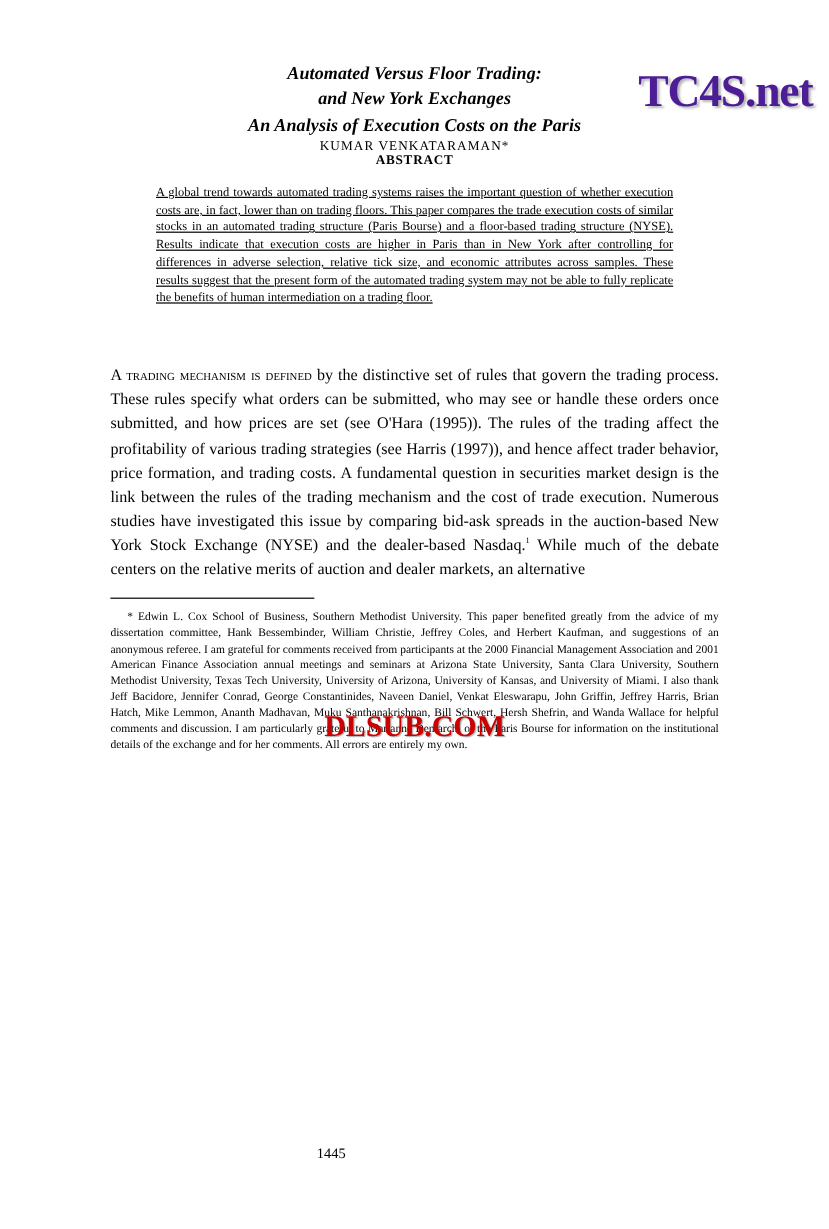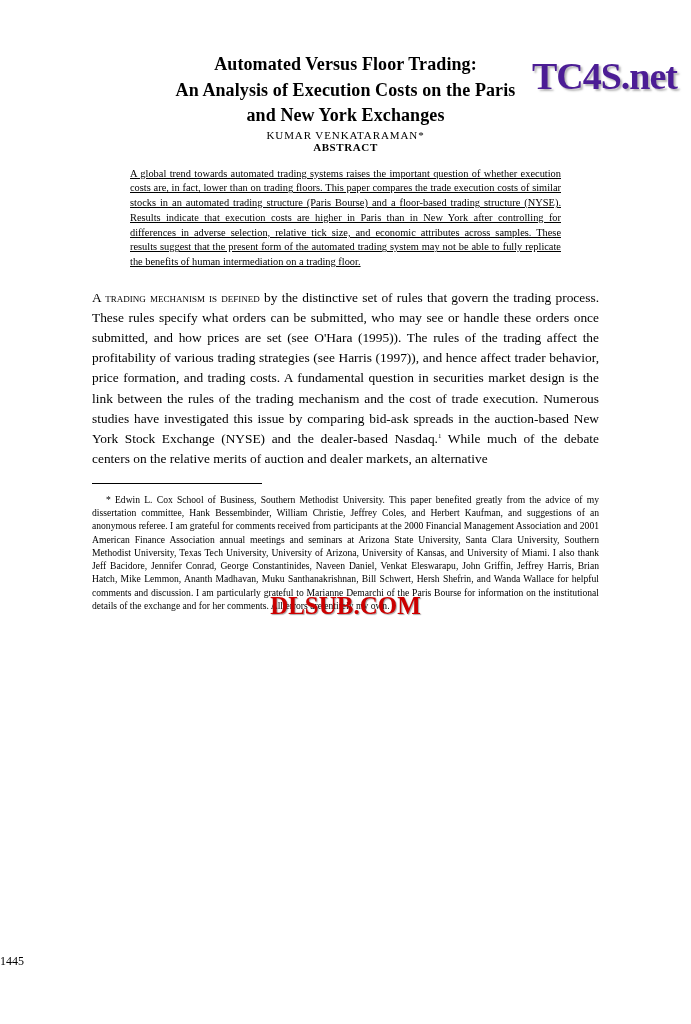--- a/index.html
+++ b/index.html
@@ -58,24 +58,25 @@
     font-size: 8.5px;
     letter-spacing: 0.3px;
     font-variant: small-caps;
     text-transform: uppercase;
     color: #000;
   }
 
   .title {
     margin-top: 52px;
     text-align: center;
-    font-size: 18px;
+    font-size: 15px;
     font-weight: bold;
     line-height: 1.42;
     letter-spacing: 0.1px;
+    font-style: italic;
   }
 
   .author {
     text-align: center;
     font-size: 11px;
     letter-spacing: 0.9px;
   }
 
   .abstract-head {
     text-align: center;
@@ -86,21 +87,21 @@
 
   .abstract {
     margin: 14px 38px 0 38px;
     font-size: 10.4px;
     line-height: 1.42;
     text-align: justify;
     text-decoration: underline;
   }
 
   .body-text {
-    margin-top: 18px;
+    margin-top: 46px;
     font-size: 13.4px;
     line-height: 1.5;
     text-align: justify;
   }
   .body-text .smallcaps {
     font-variant: small-caps;
   }
 
   .rule {
     margin: 14px 0 0 0;
@@ -126,36 +127,36 @@
   .sup {
     font-size: 7px;
     vertical-align: super;
   }
 
   .page-number {
     position: absolute;
     left: 0;
     width: 552px;
     top: 902px;
-    text-align: left;
+    text-align: center;
     font-size: 12px;
   }
 </style>
 </head>
 <body>
 
 <div class="page">
 
   <div class="wm-top">TC4S.net</div>
 
 
   <div class="title">
     <div>Automated Versus Floor Trading:</div>
+    <div>and New York Exchanges</div>
     <div>An Analysis of Execution Costs on the Paris</div>
-    <div>and New York Exchanges</div>
   </div>
 
   <div class="author">KUMAR VENKATARAMAN*</div>
 
   <div class="abstract-head">ABSTRACT</div>
 
   <div class="abstract">A global trend towards automated trading systems raises the important question of whether execution costs are, in fact, lower than on trading floors. This paper compares the trade execution costs of similar stocks in an automated trading structure (Paris Bourse) and a floor-based trading structure (NYSE). Results indicate that execution costs are higher in Paris than in New York after controlling for differences in adverse selection, relative tick size, and economic attributes across samples. These results suggest that the present form of the automated trading system may not be able to fully replicate the benefits of human intermediation on a trading floor.</div>
 
   <div class="body-text">
     <span class="smallcaps">A trading mechanism is defined</span><span> by the distinctive set of rules that govern the trading process. These rules specify what orders can be submitted, who may see or handle these orders once submitted, and how prices are set (see O'Hara (1995)). The rules of the trading affect the profitability of various trading strategies (see Harris (1997)), and hence affect trader behavior, price formation, and trading costs. A fundamental question in securities market design is the link between the rules of the trading mechanism and the cost of trade execution. Numerous studies have investigated this issue by comparing bid-ask spreads in the auction-based New York Stock Exchange (NYSE) and the dealer-based Nasdaq.</span><span class="sup">1</span><span> While much of the debate centers on the relative merits of auction and dealer markets, an alternative</span>

